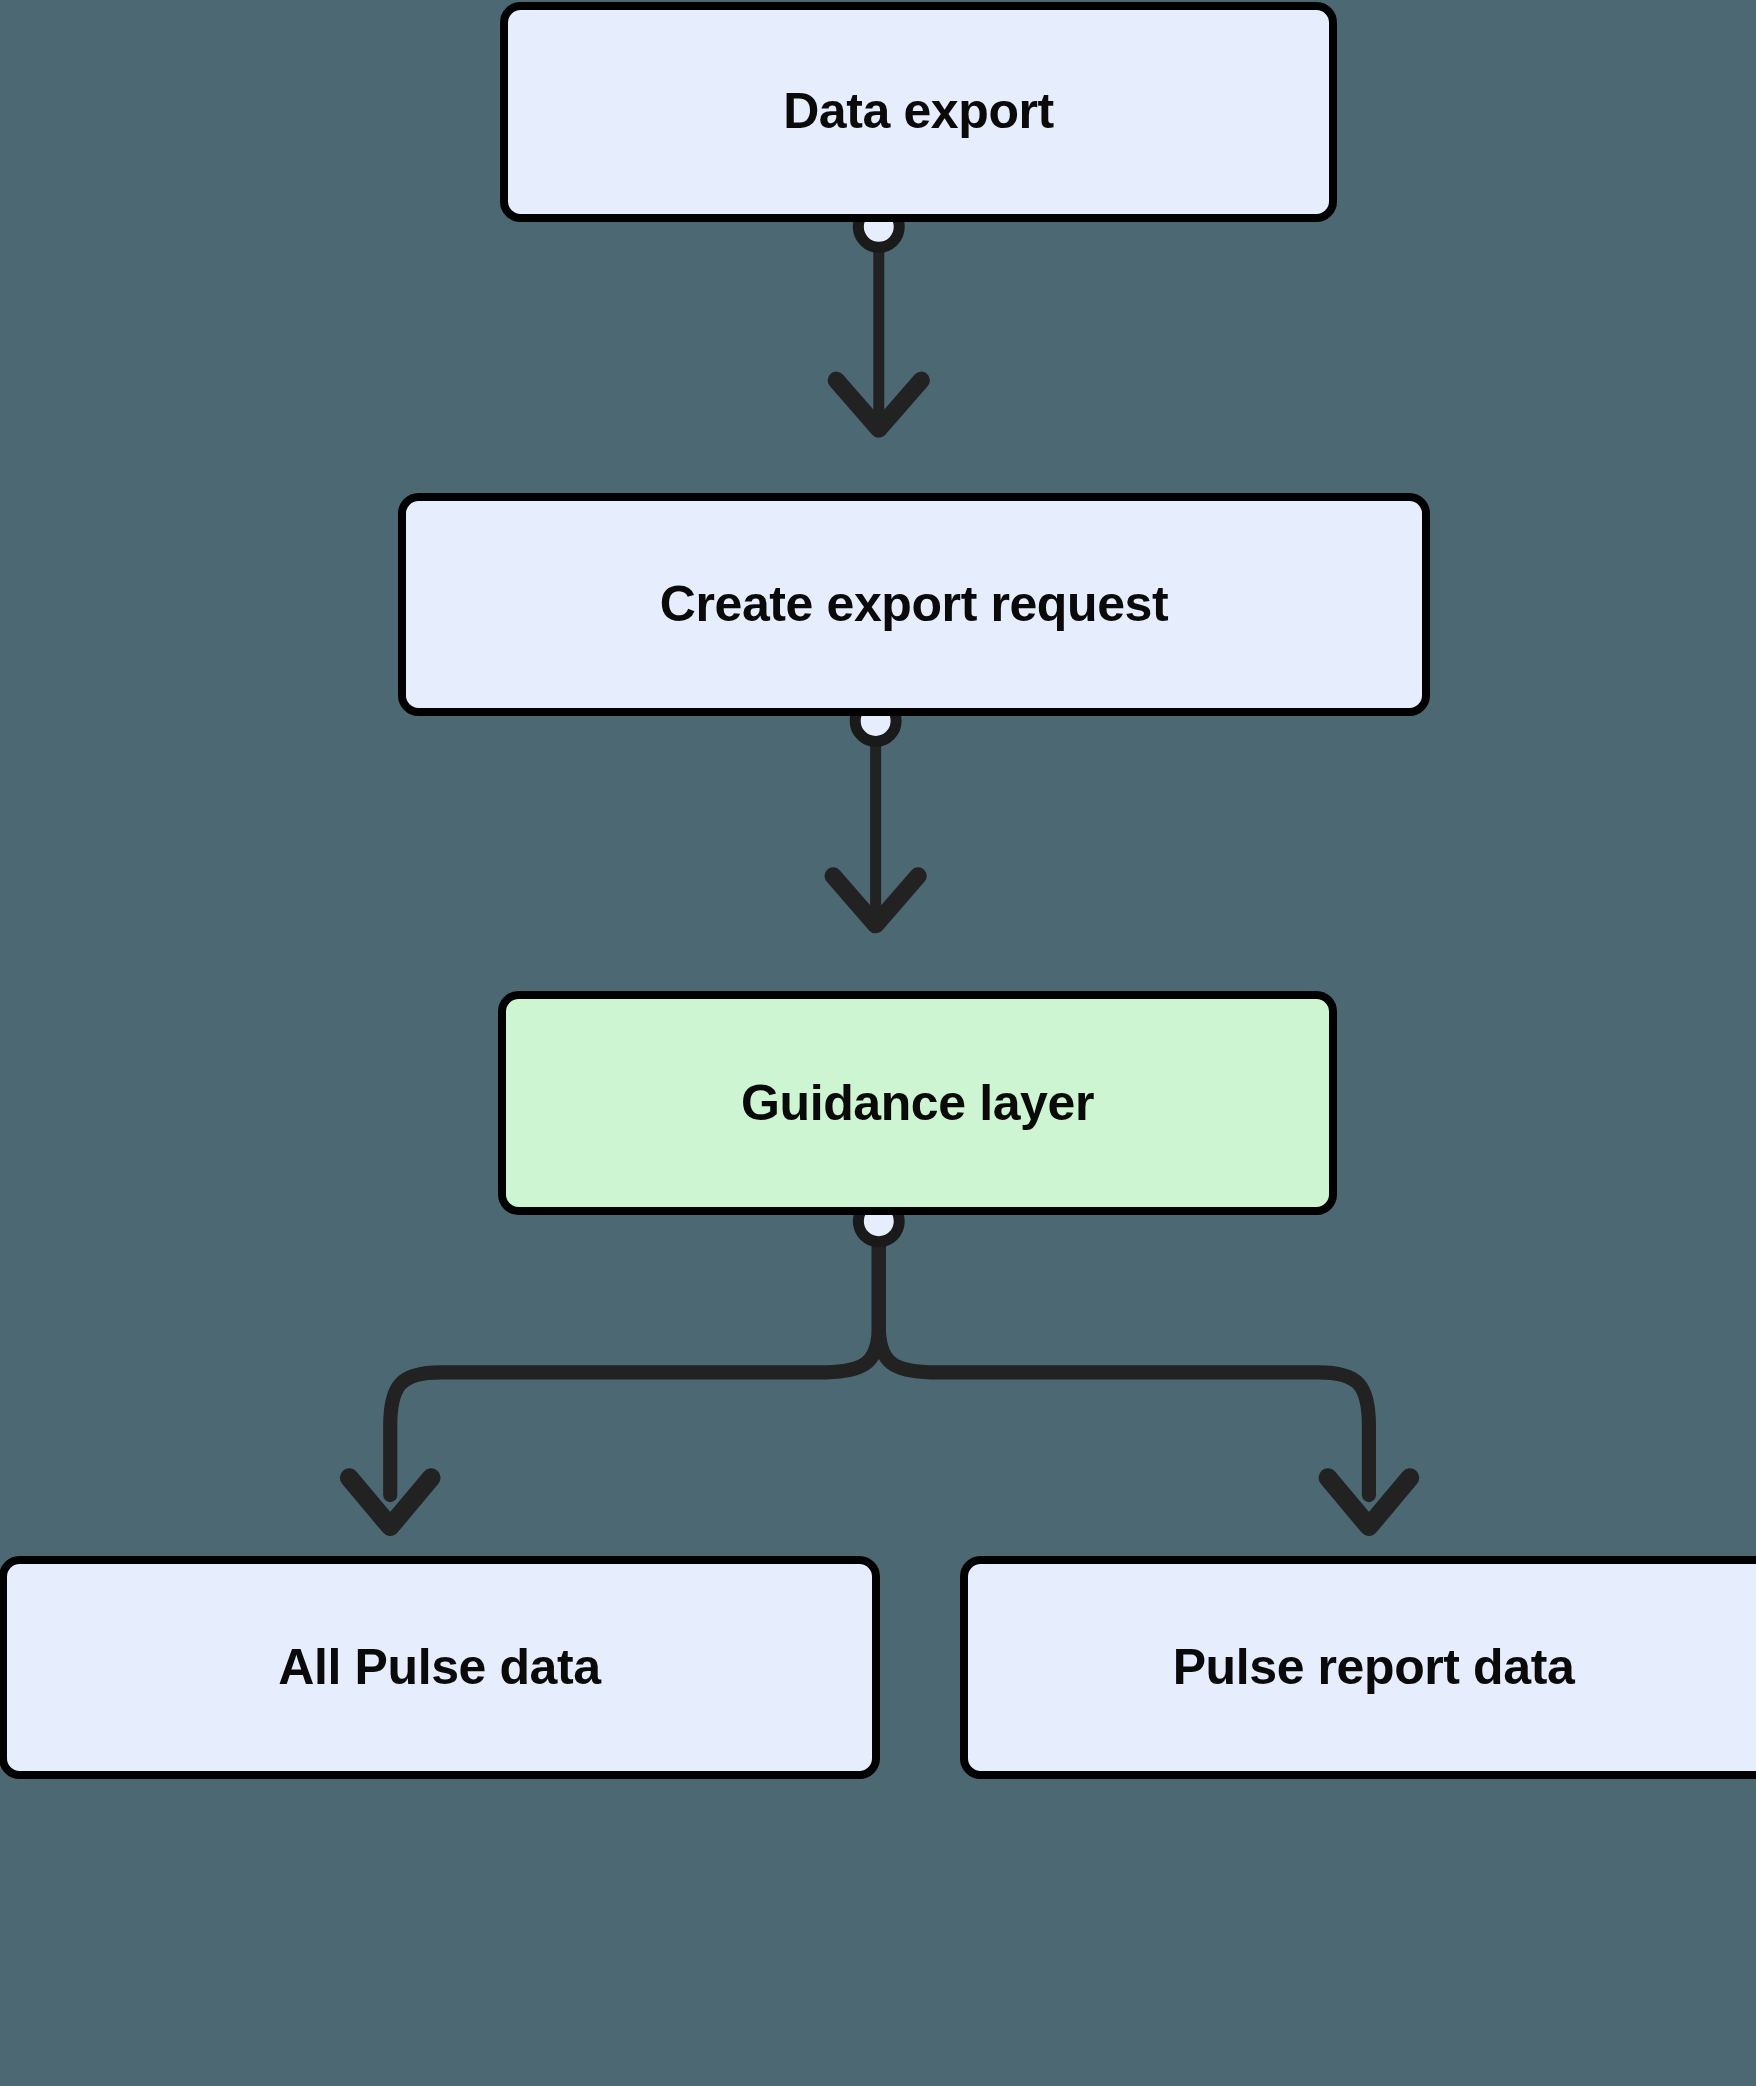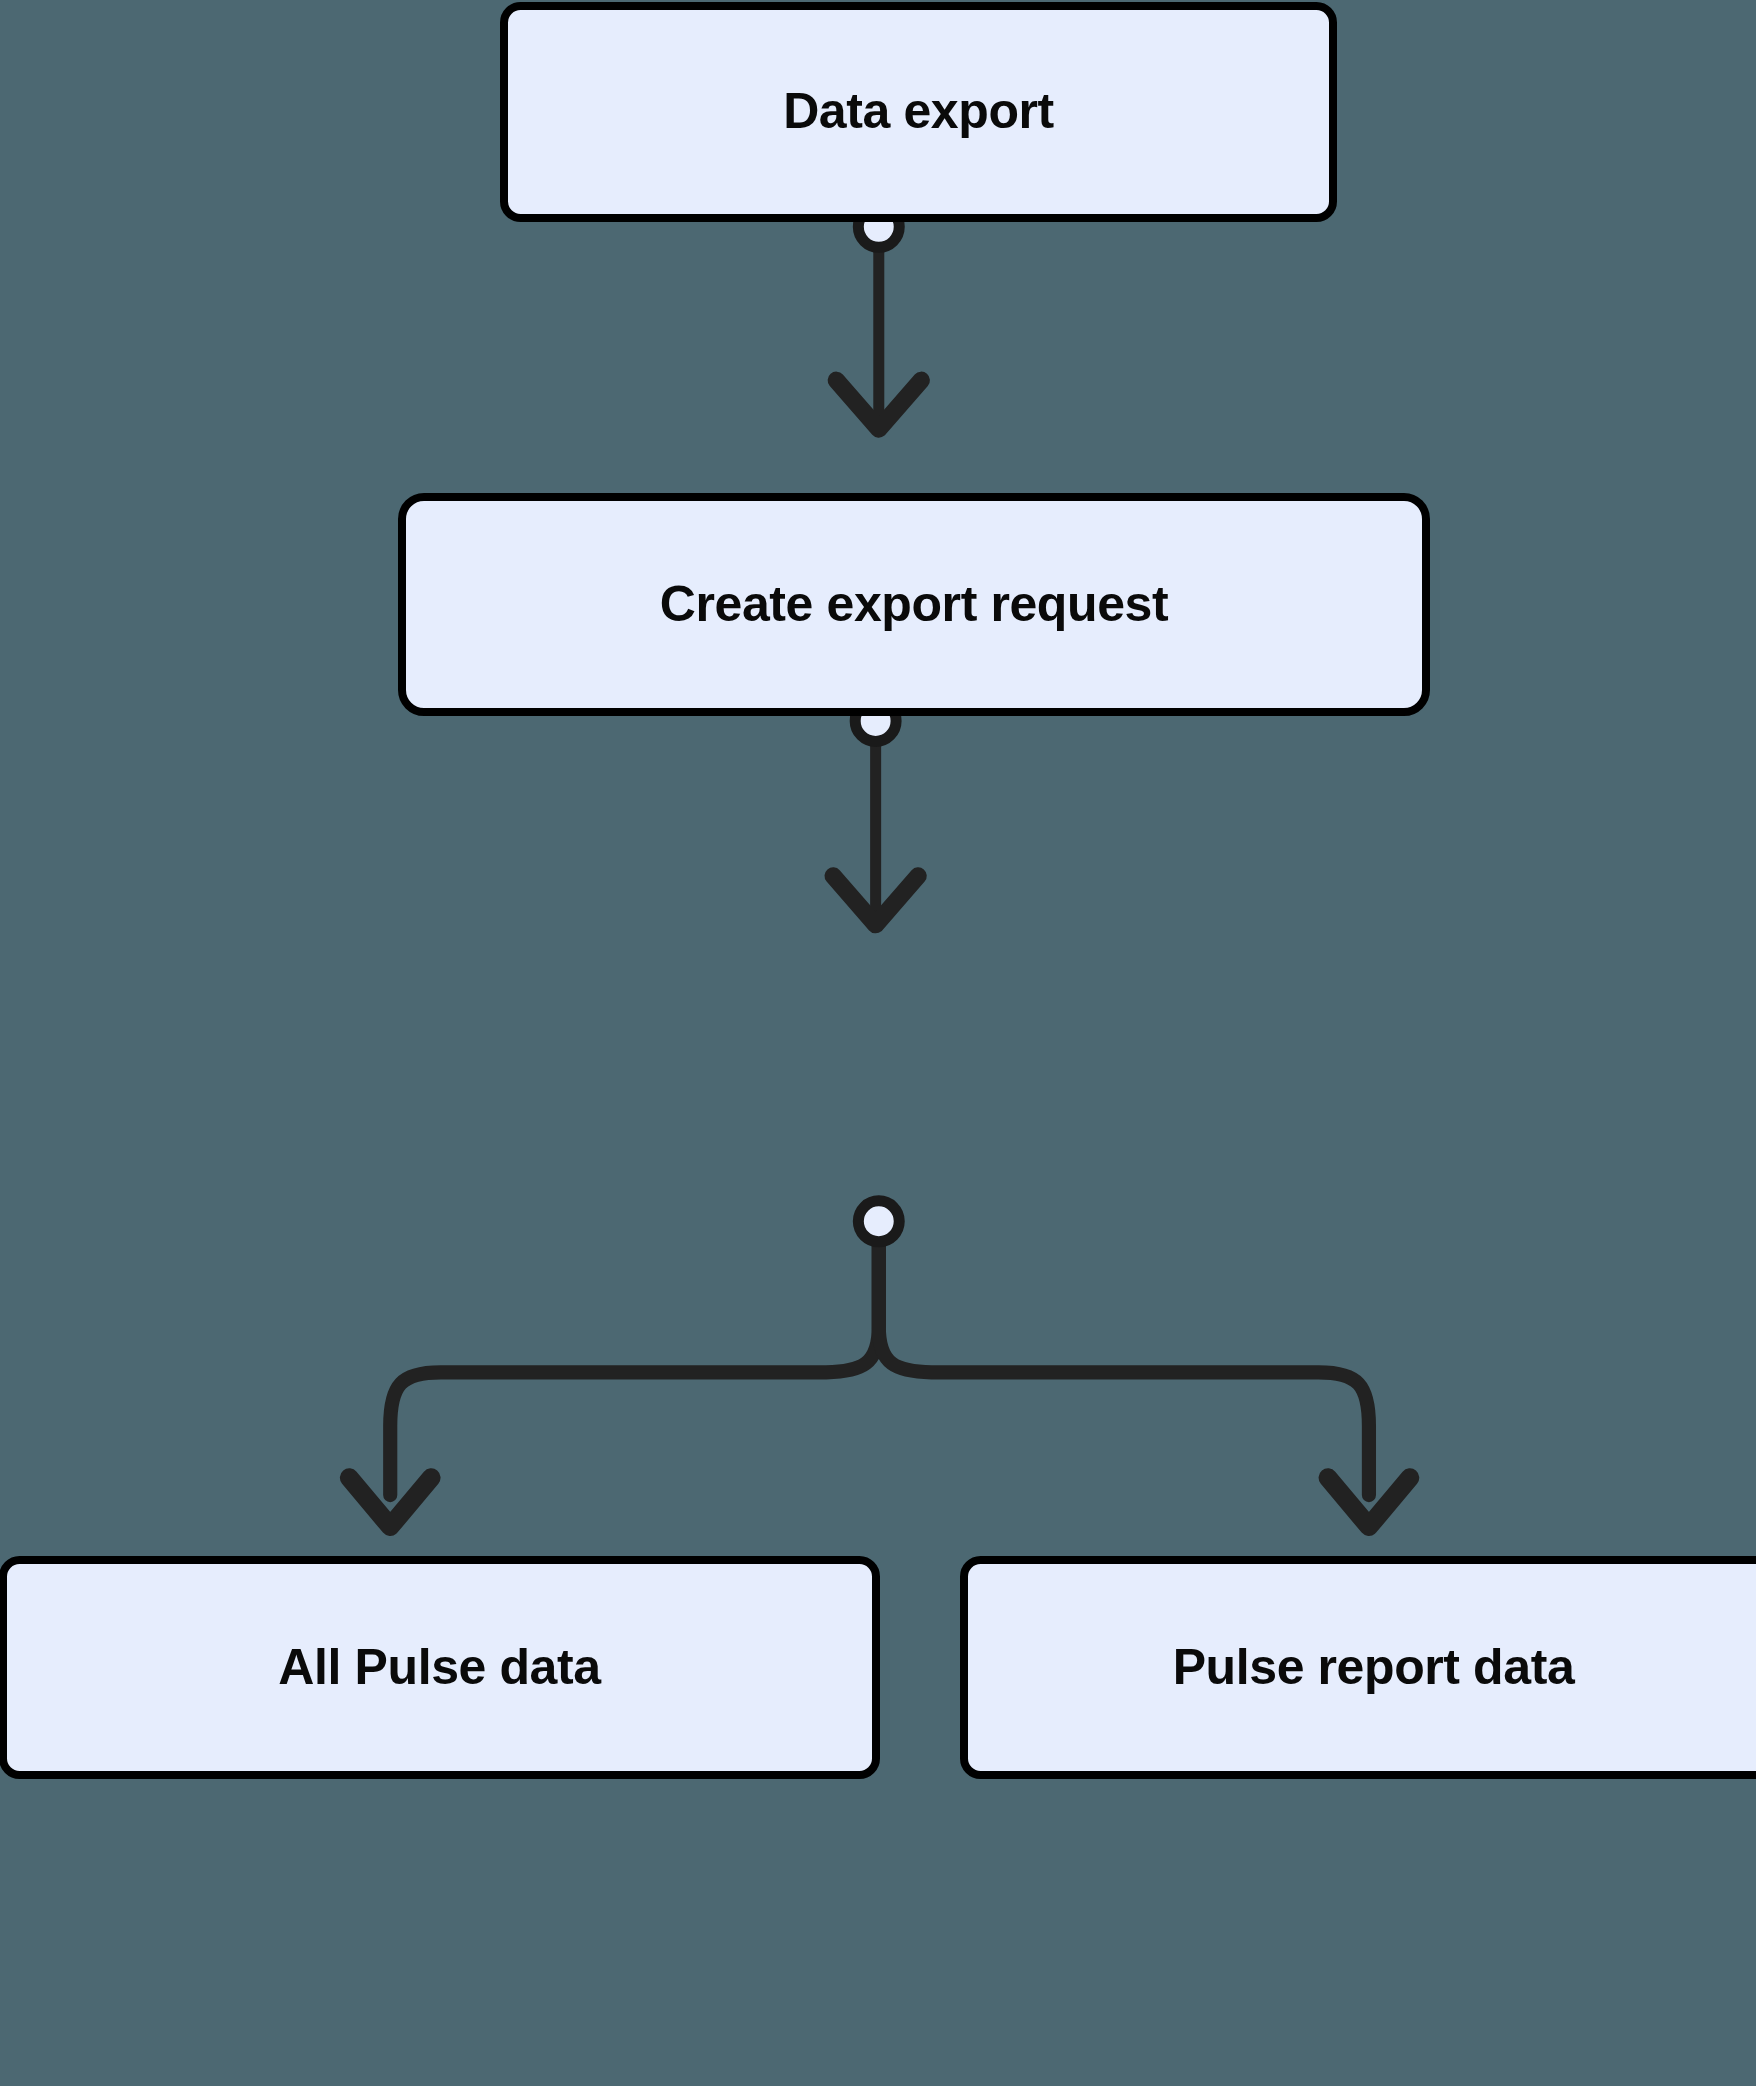--- a/index.html
+++ b/index.html
@@ -55,21 +55,20 @@
     width: 837px;
     height: 220px;
     background: #e6edfd;
   }
   #node-create-export-request {
     left: 358px;
     top: 493px;
     width: 1032px;
     height: 223px;
     background: #e6edfd;
-    border-radius: 26px;
   }
   #node-guidance-layer {
     left: 458px;
     top: 991px;
     width: 839px;
     height: 224px;
     background: #cdf5d1;
   }
   #node-all-pulse-data {
     left: -41px;
@@ -129,20 +128,23 @@
   </svg>
 
   <div class="node" id="node-data-export">
     <span class="label">Data export</span>
   </div>
 
   <div class="node" id="node-create-export-request">
     <span class="label">Create export request</span>
   </div>
 
+  <div class="node" id="node-guidance-layer">
+    <span class="label">Guidance layer</span>
+  </div>
 
   <div class="node" id="node-all-pulse-data">
     <span class="label">All Pulse data</span>
   </div>
 
   <div class="node" id="node-pulse-report-data">
     <span class="label">Pulse report data</span>
   </div>
 
 </div>

